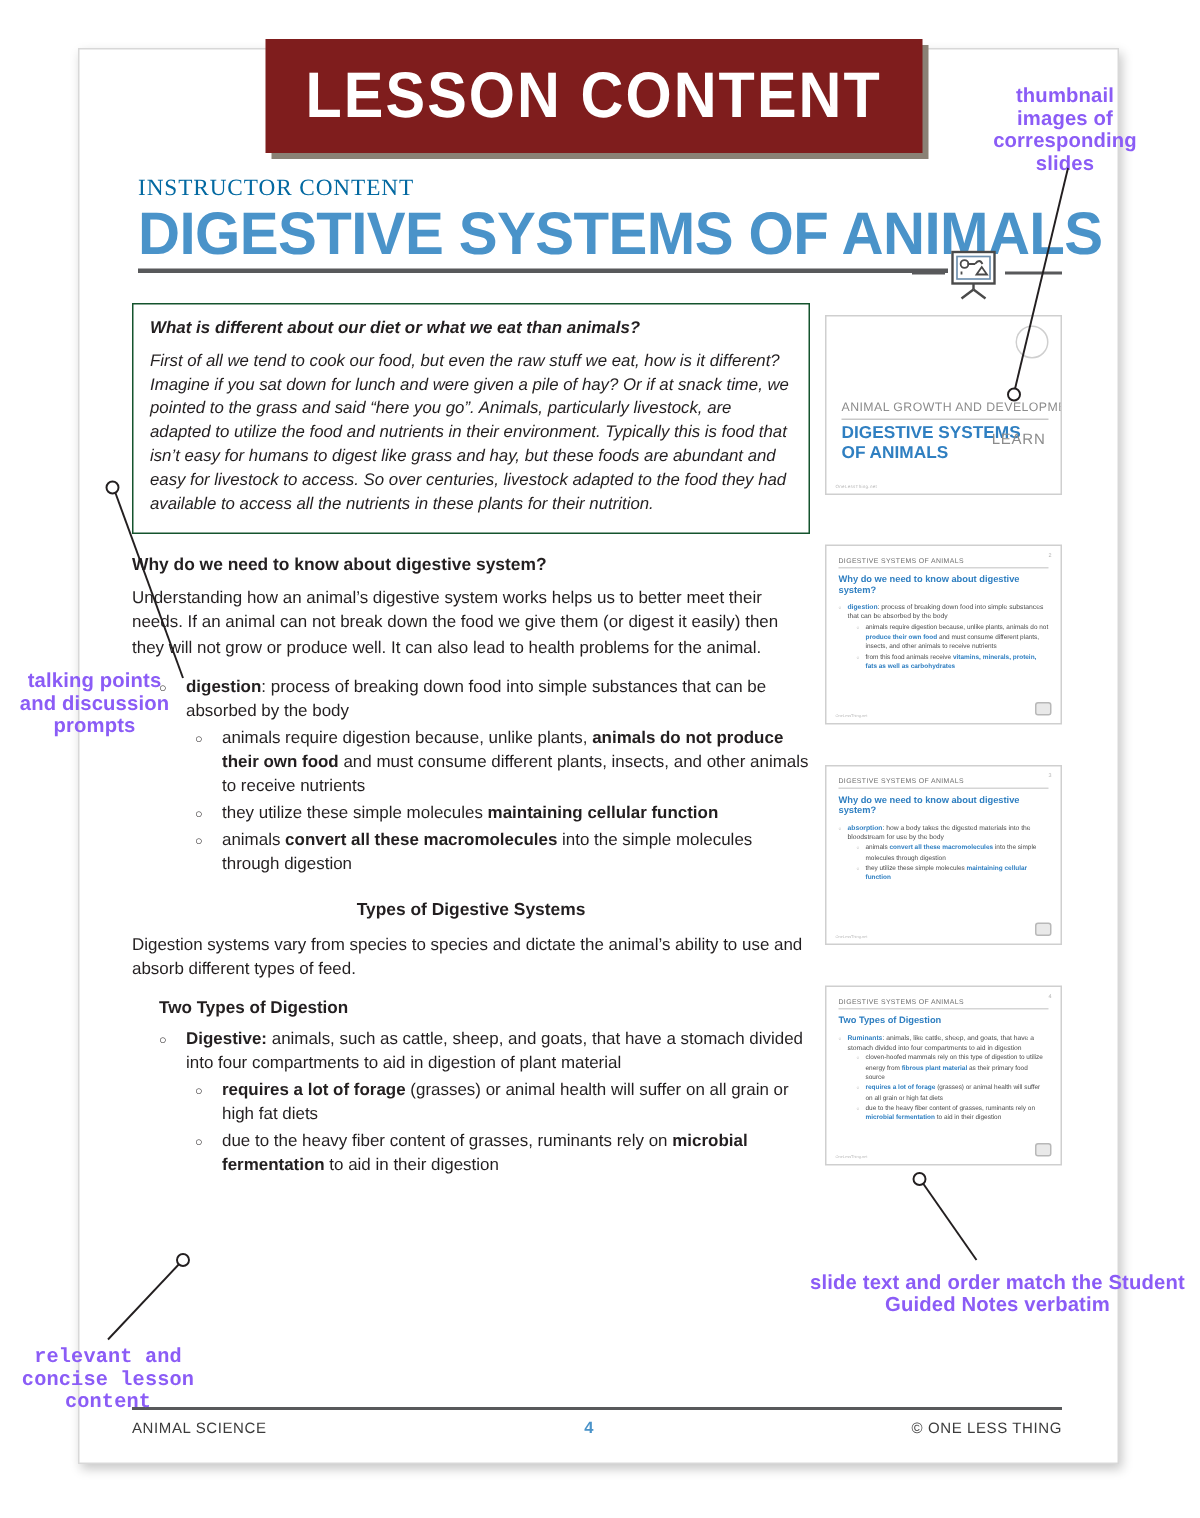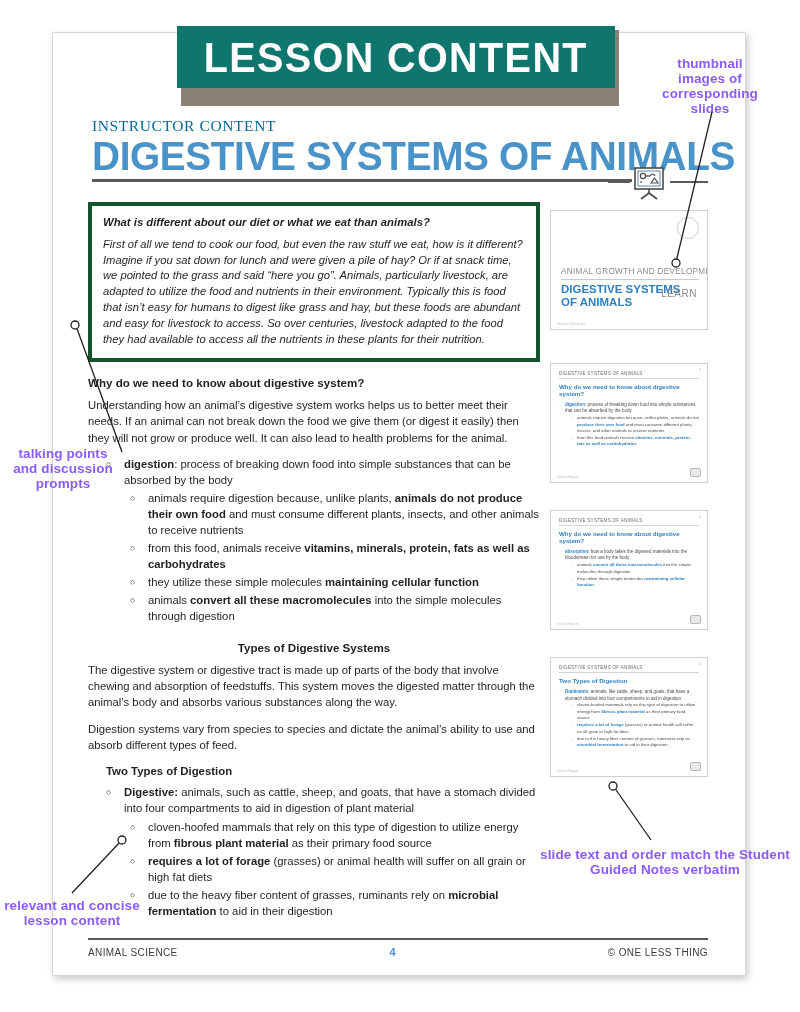--- a/index.html
+++ b/index.html
@@ -32,22 +32,22 @@
     top: 30px;
     width: 438px;
     height: 76px;
     background: #8a8175;
   }
   #banner {
     position: absolute;
     left: 177px;
     top: 26px;
     width: 438px;
-    height: 62px;
-    background: #0f766e;
+    height: 76px;
+    background: #7f1d1d;
     display: flex;
     align-items: center;
     justify-content: center;
   }
   #banner .banner-text {
     color: #ffffff;
     font-family: "Liberation Sans Narrow", "Liberation Sans", sans-serif;
     font-size: 43px;
     font-weight: bold;
     letter-spacing: 1.5px;
@@ -106,21 +106,21 @@
 
   
   #content-col {
     position: absolute;
     left: 88px;
     top: 202px;
     width: 452px;
   }
 
   .callout {
-    border: 4px solid #14532d;
+    border: 1px solid #14532d;
     padding: 9px 11px 10px 11px;
     margin-bottom: 13px;
   }
   .callout .q {
     font-size: 11.3px;
     font-weight: bold;
     font-style: italic;
     color: #231f20;
     margin-bottom: 7px;
     line-height: 1.3;
@@ -320,36 +320,33 @@
     <div class="q">What is different about our diet or what we eat than animals?</div>
     <div class="a">First of all we tend to cook our food, but even the raw stuff we eat, how is it different? Imagine if you sat down for lunch and were given a pile of hay? Or if at snack time, we pointed to the grass and said “here you go”. Animals, particularly livestock, are adapted to utilize the food and nutrients in their environment. Typically this is food that isn’t easy for humans to digest like grass and hay, but these foods are abundant and easy for livestock to access. So over centuries, livestock adapted to the food they had available to access all the nutrients in these plants for their nutrition.</div>
   </div>
 
   <h3 class="sec">Why do we need to know about digestive system?</h3>
   <p class="body">Understanding how an animal’s digestive system works helps us to better meet their needs. If an animal can not break down the food we give them (or digest it easily) then they will not grow or produce well. It can also lead to health problems for the animal.</p>
   <ul class="lvl1">
       <li class="bullet"><b>digestion</b>: process of breaking down food into simple substances that can be absorbed by the body</li>
       <ul class="lvl2">
         <li class="bullet">animals require digestion because, unlike plants, <b>animals do not produce their own food</b> and must consume different plants, insects, and other animals to receive nutrients</li>
-        <li class="bullet">from this food, animals receive <b>vitamins, minerals, protein, fats as well as carbohydrates</b></li>
       </ul>
       <ul class="lvl2">
         <li class="bullet">they utilize these simple molecules <b>maintaining cellular function</b></li>
         <li class="bullet">animals <b>convert all these macromolecules</b> into the simple molecules through digestion</li>
       </ul>
     </ul>
 
   <h3 class="sec" style="margin-top:15px;text-align:center;">Types of Digestive Systems</h3>
-  <p class="body">The digestive system or digestive tract is made up of parts of the body that involve chewing and absorption of feedstuffs. This system moves the digested matter through the animal’s body and absorbs various substances along the way.</p>
   <p class="body">Digestion systems vary from species to species and dictate the animal’s ability to use and absorb different types of feed.</p>
   <div class="subhead-indent">Two Types of Digestion</div>
   <ul class="lvl1">
       <li class="bullet"><b>Digestive:</b> animals, such as cattle, sheep, and goats, that have a stomach divided into four compartments to aid in digestion of plant material</li>
       <ul class="lvl2">
-        <li class="bullet">cloven-hoofed mammals that rely on this type of digestion to utilize energy from <b>fibrous plant material</b> as their primary food source</li>
         <li class="bullet"><b>requires a lot of forage</b> (grasses) or animal health will suffer on all grain or high fat diets</li>
         <li class="bullet">due to the heavy fiber content of grasses, ruminants rely on <b>microbial fermentation</b> to aid in their digestion</li>
       </ul>
     </ul>
 </div>
 
 <div class="thumb thumb-title-slide" style="left:550px; top:210px;">
   <div class="ts-inner">
     <div class="ts-logo"></div>
     <div class="ts-kicker">ANIMAL GROWTH AND DEVELOPMENT</div>
@@ -411,21 +408,21 @@
 <div id="footer">
   <span>ANIMAL SCIENCE</span>
   <span class="pg">4</span>
   <span>© ONE LESS THING</span>
 </div>
 
 <div class="anno c" style="left:655px; top:56px; width:110px;">thumbnail images of corresponding slides</div>
 
 <div class="anno c" style="left:8px; top:446px; width:110px;">talking points and discussion prompts</div>
 
-<div class="anno c" style="left:2px; top:898px; width:140px;">relevant and concise lesson content</div>
+<div class="anno c" style="left:2px; top:898px; width:140px;font-family:Liberation Mono, monospace;">relevant and concise lesson content</div>
 
 <div class="anno c" style="left:540px; top:847px; width:250px;">slide text and order match the Student Guided Notes verbatim</div>
 
 <svg id="leaders">
 
   <line x1="712" y1="112" x2="676" y2="262" stroke="#231f20" stroke-width="1.3"></line>
   <circle cx="676" cy="263" r="4" fill="#ffffff" stroke="#231f20" stroke-width="1.3"></circle>
 
   <line x1="122" y1="452" x2="76" y2="326" stroke="#231f20" stroke-width="1.3"></line>
   <circle cx="75" cy="325" r="4" fill="#ffffff" stroke="#231f20" stroke-width="1.3"></circle>

